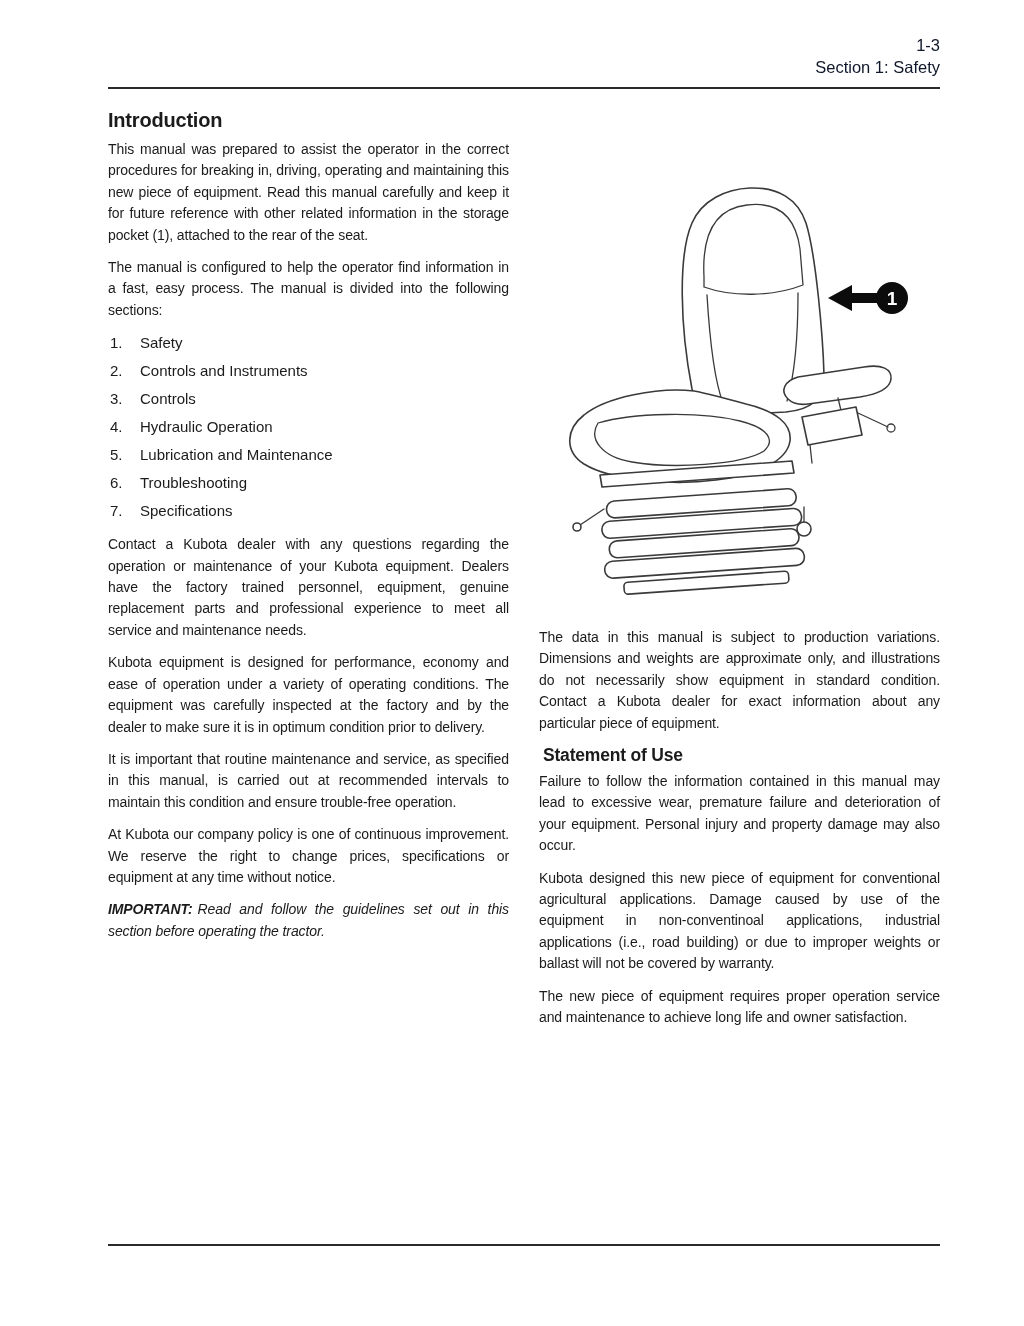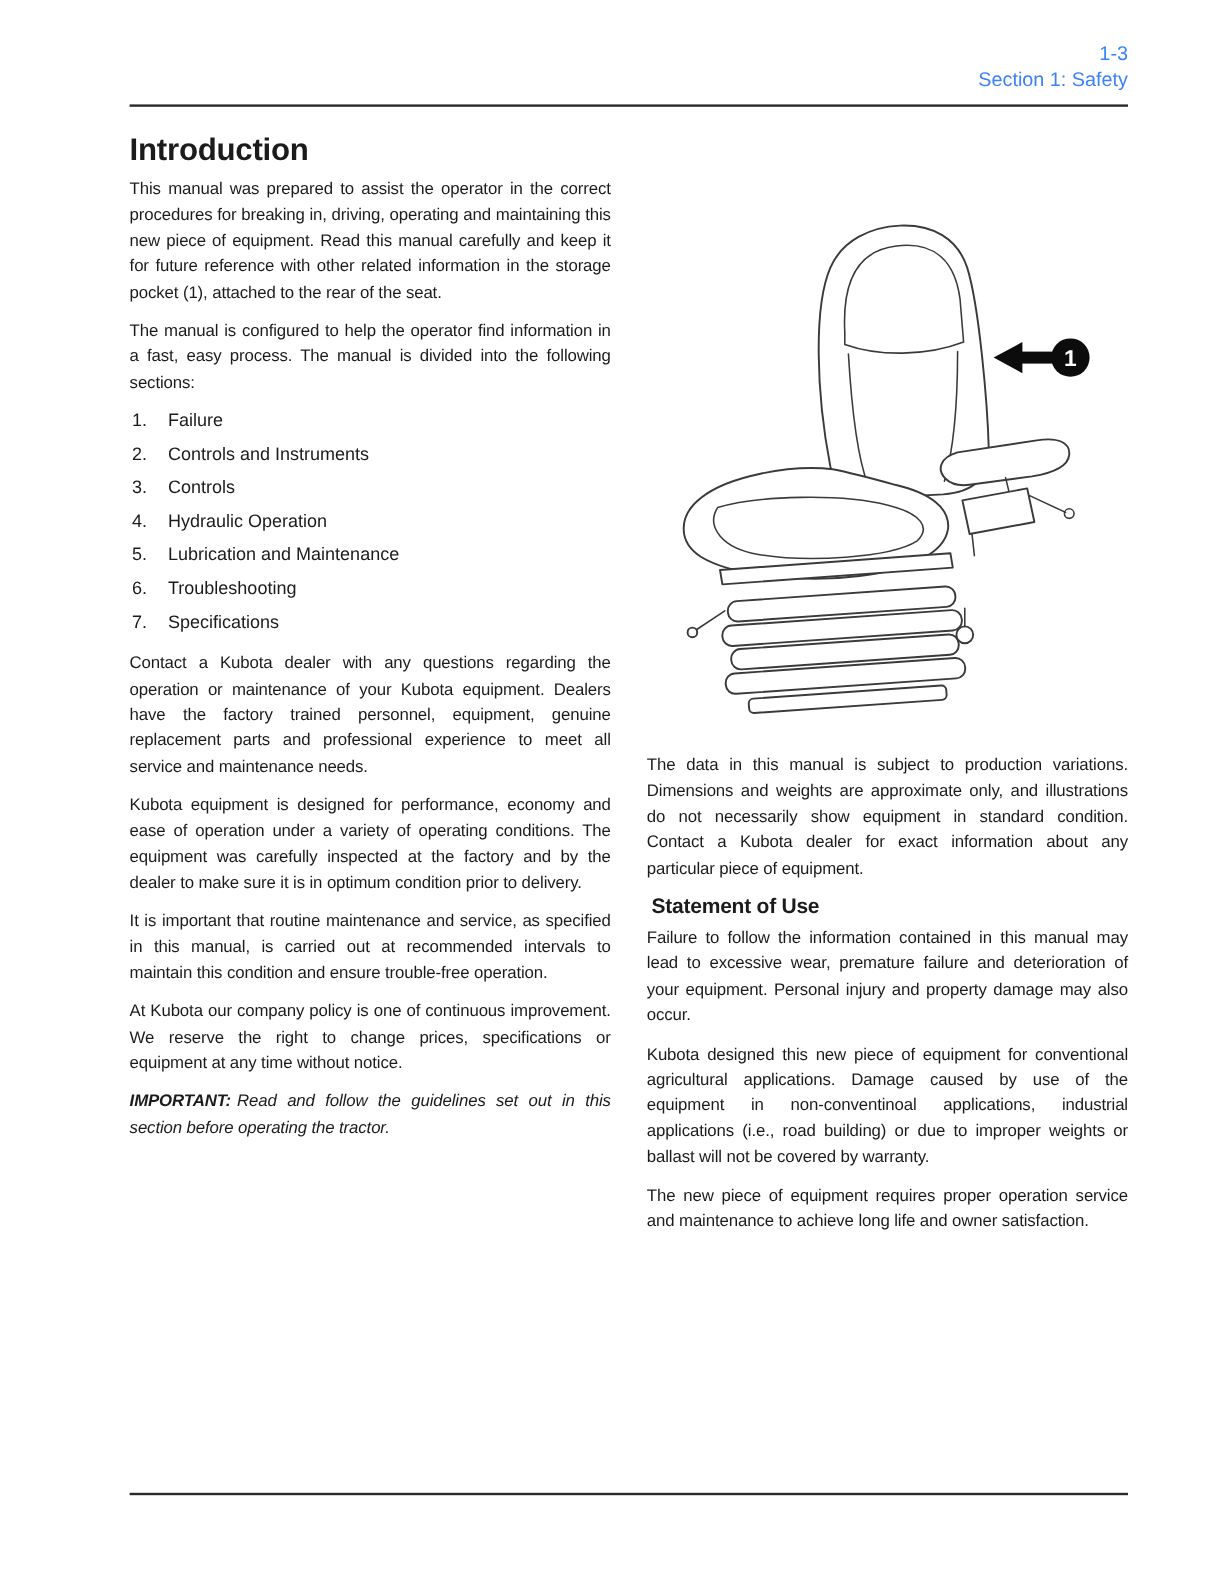--- a/index.html
+++ b/index.html
@@ -3,34 +3,34 @@
 <meta charset="utf-8">
 <style>
   * { margin:0; padding:0; box-sizing:border-box; }
   html, body { background:#ffffff; }
   body {
     width:1024px; height:1326px; position:relative; overflow:hidden;
     font-family:"Liberation Sans", sans-serif; color:#1b1b1b;
   }
   .page { position:absolute; inset:0; padding:34px 84px 0 108px; }
 
-  .page-header { text-align:right; font-size:16.5px; line-height:22px; color:#3b82f6; }
+  .page-header { text-align:right; font-size:16.5px; line-height:22px; color:#0f172a; }
 
   .rule { border-top:2px solid #2a2a2a; height:0; }
   .top-rule { margin-top:9px; }
   .bottom-rule { position:absolute; left:108px; width:832px; top:1244px; }
 
   .columns { display:flex; gap:30px; margin-top:20px; }
   .col { width:401px; }
 
   .col p {
     font-size:14px; line-height:21.4px; text-align:justify;
     letter-spacing:-0.1px; margin-bottom:11px;
   }
-  h1 { font-size:26px; font-weight:bold; margin-bottom:7px; letter-spacing:-0.2px; }
+  h1 { font-size:20px; font-weight:bold; margin-bottom:7px; letter-spacing:-0.2px; }
   h2 { font-size:17.5px; font-weight:bold; margin:7px 4px 5px; letter-spacing:-0.2px; }
 
   .list { margin:2px 0 13px 2px; }
   .list-row { display:flex; font-size:15px; line-height:21px; margin-bottom:7px; }
   .li-num { width:30px; flex:none; }
 
   .important { font-style:italic; }
   .important strong { font-weight:bold; margin-right:5px; }
 
   .figure { height:508px; display:flex; align-items:flex-end; justify-content:center; margin-bottom:10px; }
@@ -63,21 +63,21 @@
   <div class="columns">
 
     <div class="col">
       <h1>Introduction</h1>
       <p>This manual was prepared to assist the operator in the correct procedures for breaking in, driving, operating and maintaining this new piece of equipment. Read this manual carefully and keep it for future reference with other related information in the storage pocket (1), attached to the rear of the seat.</p>
       <p>The manual is configured to help the operator find information in a fast, easy process. The manual is divided into the following sections:</p>
 
       <div class="list">
         <div class="list-row">
           <span class="li-num">1.</span>
-          <span>Failure</span>
+          <span>Safety</span>
         </div>
         <div class="list-row">
           <span class="li-num">2.</span>
           <span>Controls and Instruments</span>
         </div>
         <div class="list-row">
           <span class="li-num">3.</span>
           <span>Controls</span>
         </div>
         <div class="list-row">

